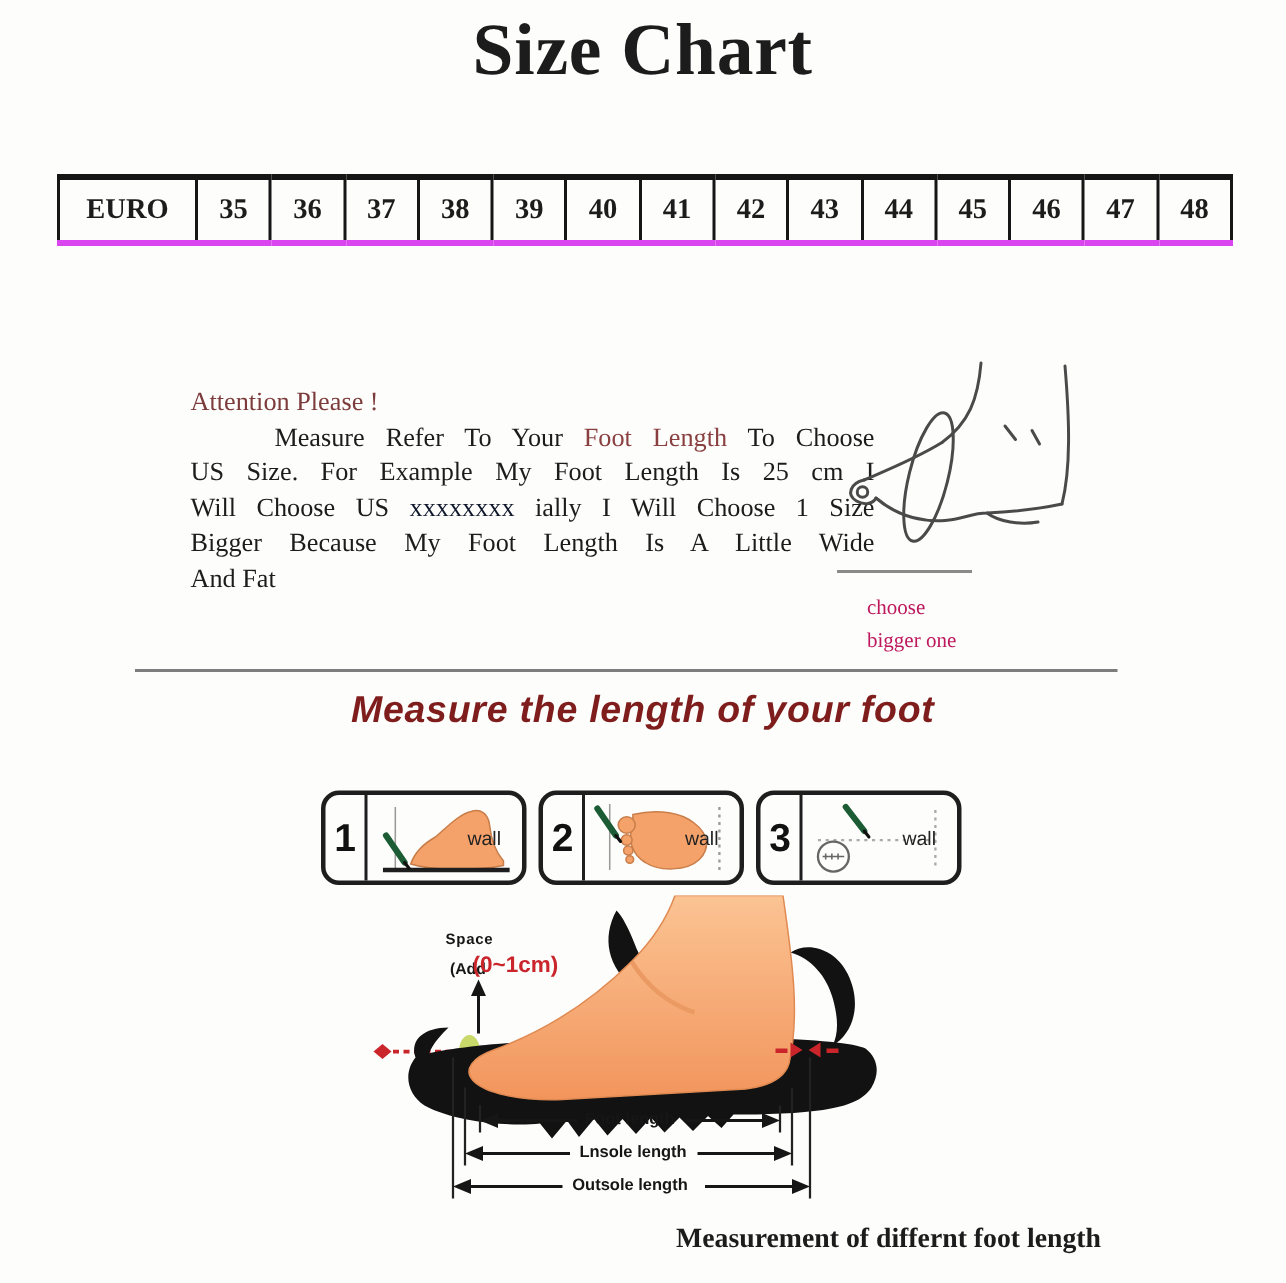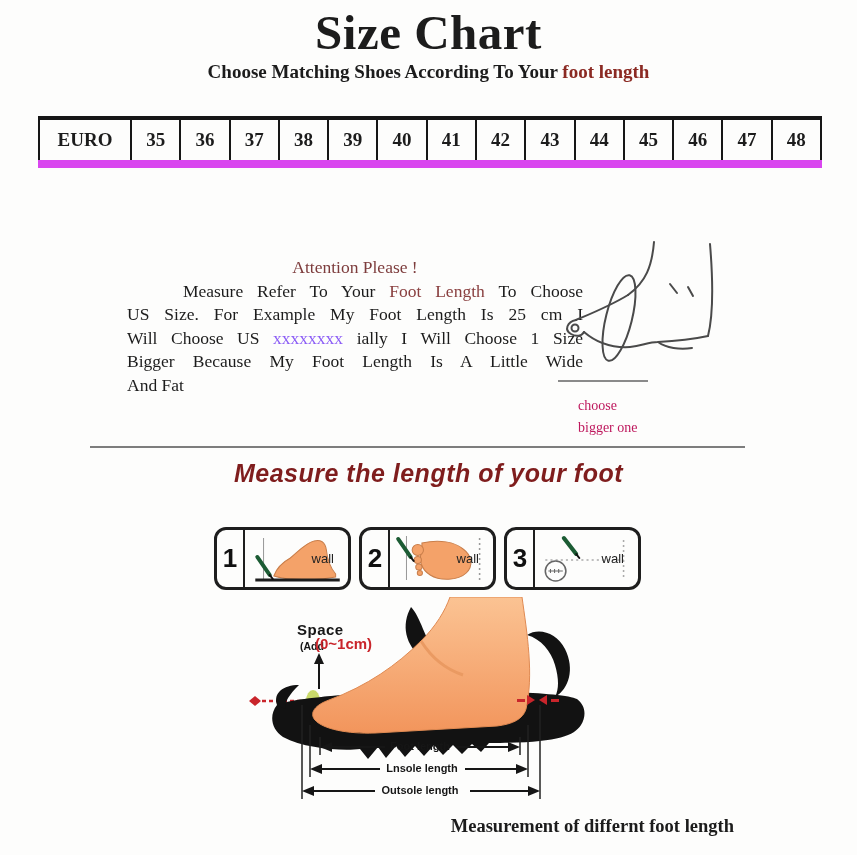--- a/index.html
+++ b/index.html
@@ -11,72 +11,68 @@
   }
   .abs{position:absolute;}
   
   .title{top:4px;left:0;width:857px;text-align:center;font-size:49px;font-weight:bold;letter-spacing:.5px;}
   .subtitle{top:61px;left:0;width:857px;text-align:center;font-size:19px;font-weight:bold;}
   .subtitle .hl{color:#8b2a23;}
   
   table.size{border-collapse:collapse;table-layout:fixed;width:784px;background:#fdfdfc;}
   table.size td{border:2px solid #161616;text-align:center;vertical-align:middle;
     font-weight:bold;font-size:18px;padding:0;}
-  table.size tr.r1 td{height:40px;border-top:4px solid #161616;border-bottom:8px solid #d946ef;font-size:19px;}
+  table.size tr.r1 td{height:40px;border-top:4px solid #161616;border-bottom:4px solid #d946ef;font-size:19px;}
   table.size tr.r2 td{height:72px;border-bottom:4px solid #161616;}
   table.size td.lbl{font-size:17px;}
   table.size td.lbl .ln{display:block;line-height:19px;}
   
   .attention{left:127px;top:256px;width:456px;font-size:17.5px;line-height:23.6px;}
-  .attention .head{color:#7d3c3c;text-align:center;}
+  .attention .head{color:#7d3c3c;text-align:left;}
   .attention .just{text-align:justify;text-align-last:justify;}
   .attention .last{text-align:left;}
   .attention .ind{display:inline-block;width:42px;}
   .attention .red1{color:#8a4040;}
-  .attention .red2{color:#8b5cf6;}
+  .attention .red2{color:#0f172a;}
   
   .annotation{left:578px;top:395px;width:165px;text-align:left;font-size:14px;line-height:22px;color:#be185d;}
   .leader{left:558px;top:380px;width:90px;height:2px;background:#8a8a8a;}
   .divider{left:90px;top:446px;width:655px;height:2px;background:#7d7d7d;}
   
   .measure{top:459px;left:0;width:857px;text-align:center;
     font-family:"Liberation Sans", sans-serif;font-weight:bold;font-style:italic;
     font-size:25px;color:#7f1d1d;letter-spacing:.5px;}
   
   .steps{left:214px;top:527px;display:flex;gap:8px;}
   .panel{position:relative;width:131px;height:57px;border:3px solid #1e1e1e;border-radius:12px;background:#fdfdfc;display:flex;}
   .panel .num{width:26px;border-right:2px solid #1e1e1e;display:flex;align-items:center;justify-content:center;
     font-family:"Liberation Sans", sans-serif;font-weight:bold;font-size:26px;color:#111;}
   .panel .art{position:relative;flex:1;}
   .panel .wall{position:absolute;right:14px;top:21px;font-family:"Liberation Sans", sans-serif;
     font-weight:normal;font-size:13px;color:#222;}
   
   .diagram{left:225px;top:597px;width:420px;height:214px;}
   .diagram .ovl{position:absolute;font-family:"Liberation Sans", sans-serif;font-weight:bold;color:#161616;}
-  .ovl.space{left:72px;top:24px;font-size:15px;letter-spacing:.5px;}
+  .ovl.space{left:72px;top:24px;font-size:10px;letter-spacing:.5px;}
   .ovl.add{left:48px;top:43px;font-size:10.5px;margin-left:27px;}
   .ovl.range{left:90px;top:38px;font-size:15px;color:#c9252b;}
   .ovl.mlabel{width:110px;text-align:center;font-size:11px;}
   .ovl.m0{left:140px;top:143px;}
   .ovl.m1{left:142px;top:165px;}
   .ovl.m2{left:140px;top:187px;}
   
   .caption{top:816px;left:0;width:734px;text-align:right;font-weight:bold;font-size:18.5px;}
 </style>
 </head>
 <body>
 
 <div class="page">
 
   <div class="abs title">Size Chart</div>
 
-  <div class="abs subtitle">
-    <span>Choose Matching Shoes According To Your</span>
-    <span class="hl">foot length</span>
-  </div>
 
   <div class="abs" style="left:38px;top:116px;">
     <table class="size">
       <colgroup>
         <col style="width:92px;">
         <col>
           <col>
           <col>
           <col>
           <col>

